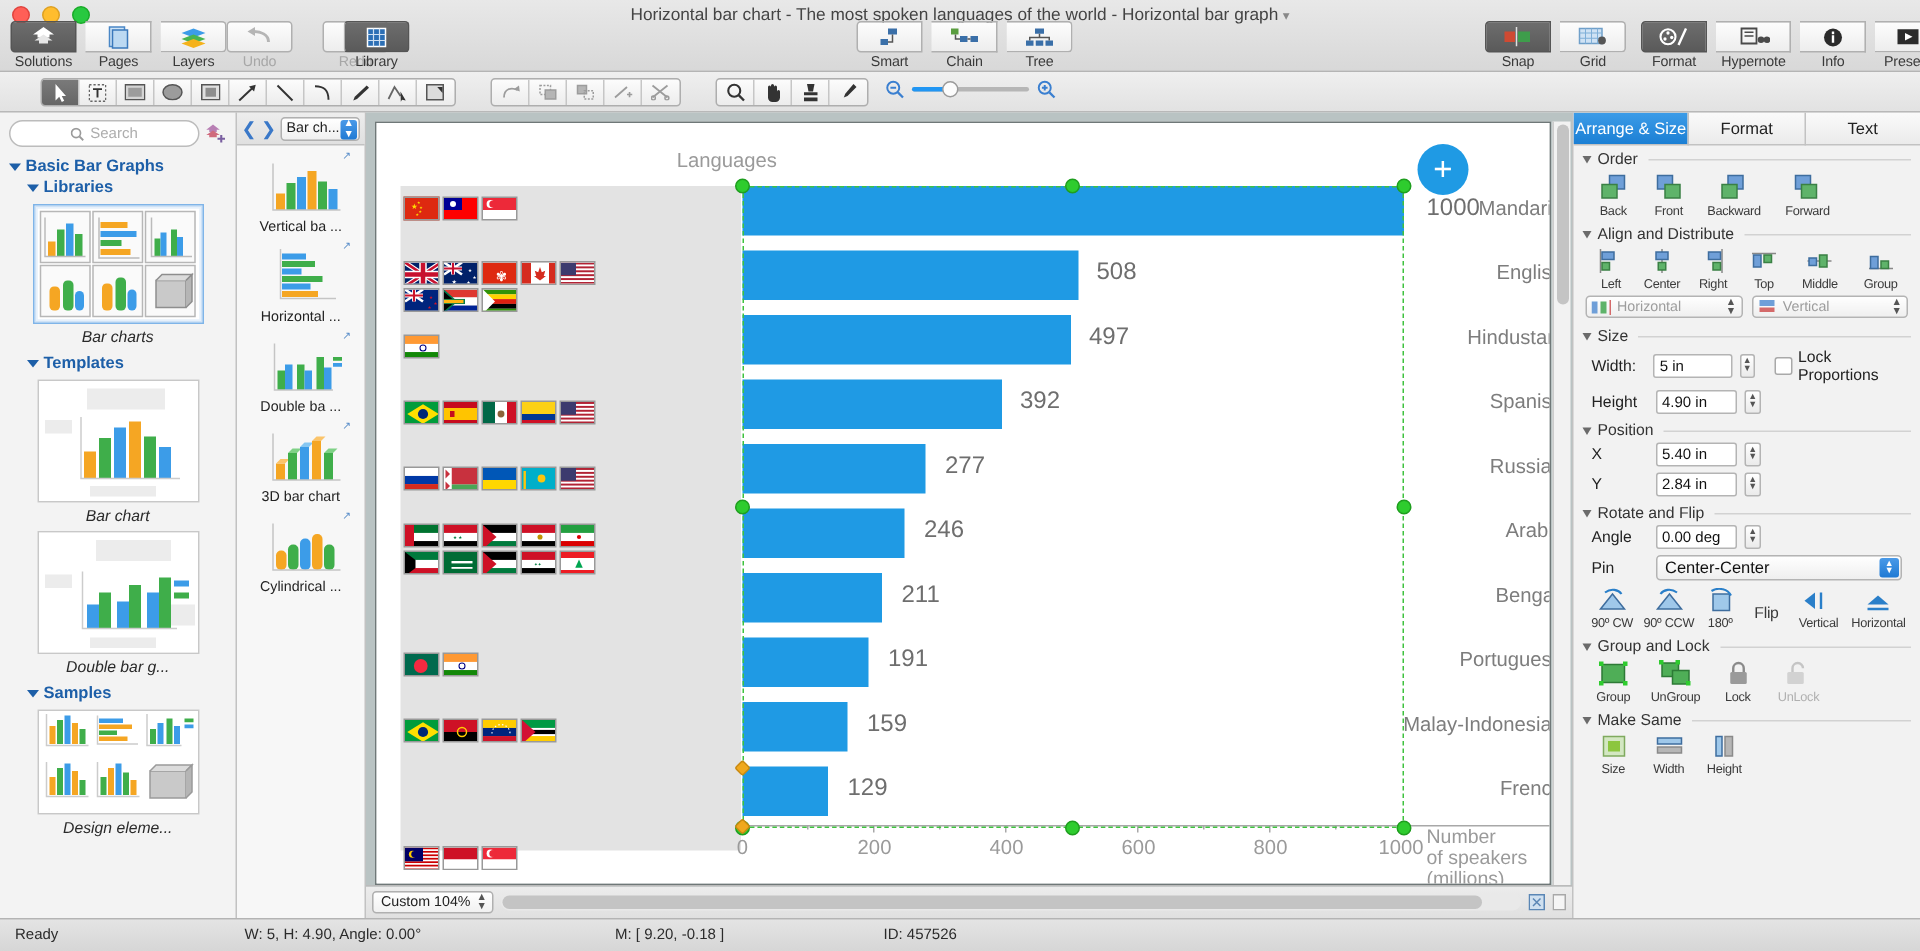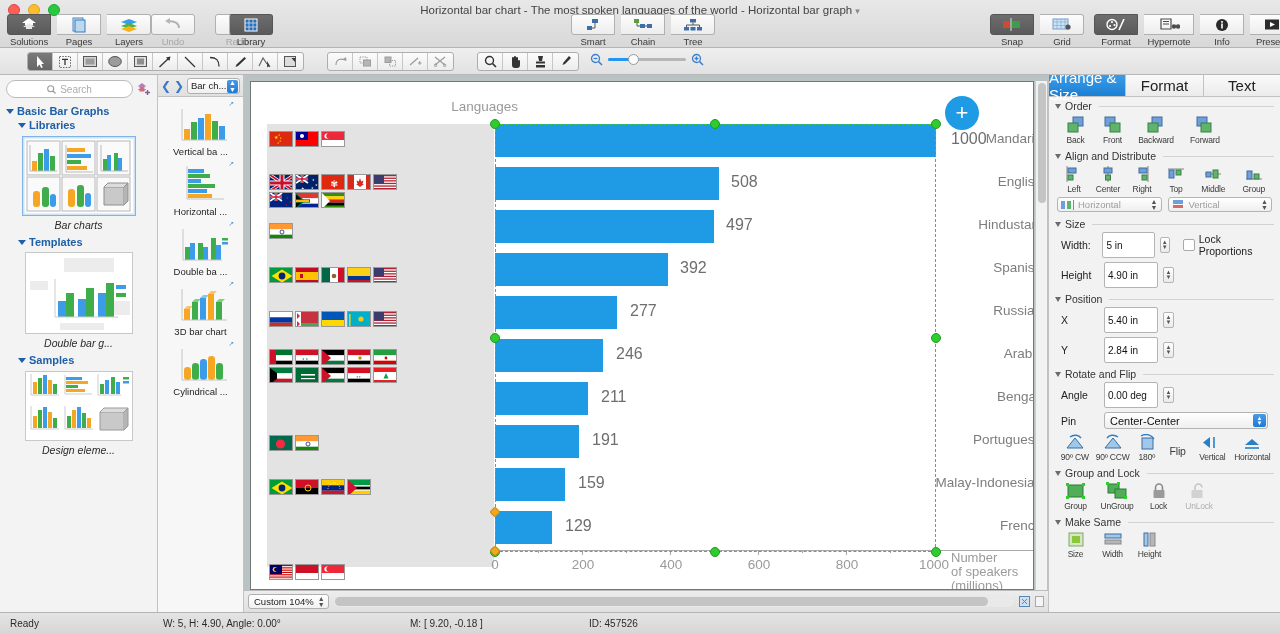--- a/index.html
+++ b/index.html
@@ -152,42 +152,42 @@
              padding:0 14px 0 5px; font-size:9.5px; color:#222; position:relative; }
   .zoomsel .st { position:absolute; right:3px; top:1px; font-size:7px; color:#555; line-height:6px; text-align:center;}
   .hscroll { flex:1; height:11px; background:#e9e9e9; border-radius:6px; position:relative; }
   .hthumb { position:absolute; left:1px; top:1px; width:96%; height:9px; border-radius:5px; background:#c4c4c4;}
 
   
   .inspector { width:232px; flex:0 0 232px; background:#f2f2f2; border-left:1px solid #c2c2c2;
                display:flex; flex-direction:column; overflow:hidden;}
   .insp-tabs { display:flex; height:22px; flex:0 0 22px; }
   .insp-tab { flex:1; display:flex; align-items:center; justify-content:center;
-              font-size:15px; color:#222; background:linear-gradient(#fafafa,#ebebeb);
+              font-size:11px; color:#222; background:linear-gradient(#fafafa,#ebebeb);
               border-right:1px solid #c2c2c2; border-bottom:1px solid #c2c2c2;}
   .insp-tab:last-child { border-right:none; }
   .insp-tab.active { background:linear-gradient(#3c9ce8,#1b7fd4); color:#fff; }
   .sect { padding:3px 6px 0 6px; }
   .secthead { display:flex; align-items:center; gap:4px; font-size:10.5px; color:#333; }
   .secthead .rule { flex:1; height:1px; background:#d2d2d2; margin-left:3px;}
   .tri2 { width:0;height:0;border-left:3.5px solid transparent;border-right:3.5px solid transparent;
           border-top:5px solid #6b6b6b; }
   .iconrow { display:flex; padding:3px 0 2px 2px; }
   .icbtn { width:37px; display:flex; flex-direction:column; align-items:center; gap:1px;}
   .icbtn .lbl { font-size:8.5px; color:#3a3a3a; white-space:nowrap; letter-spacing:-0.2px;}
   .icbtn .lbl.dim { color:#b0b0b0; }
   .ddrow { display:flex; gap:6px; padding:1px 2px 3px 2px;}
   .dd { flex:1; height:15px; border:1px solid #b4b4b4; border-radius:3px;
         background:linear-gradient(#fff,#efefef); display:flex; align-items:center;
         gap:3px; padding-left:3px; font-size:9.5px; color:#9d9d9d; position:relative;}
   .dd .st { position:absolute; right:3px; top:1px; font-size:7px; color:#555; line-height:6px;}
   .frow { display:flex; align-items:center; gap:5px; padding:2px 0 2px 6px;}
   .flbl { font-size:10.5px; color:#222; width:38px;}
   .finput { width:54px; height:16px; border:1px solid #b4b4b4; border-radius:2px; background:#fff;
-            font-size:10px; color:#111; padding:12px 3px; display:flex; align-items:center;}
+            font-size:10px; color:#111; padding:0 3px; display:flex; align-items:center;}
   .stepper { width:11px; height:16px; border:1px solid #b4b4b4; border-radius:2px;
              background:linear-gradient(#fff,#eaeaea); font-size:6px; color:#555;
              display:flex; flex-direction:column; align-items:center; justify-content:center; line-height:5px;}
   .chk { display:flex; align-items:center; gap:4px; font-size:10.5px; color:#222; margin-left:8px;}
   .chkbox { width:12px; height:12px; border:1px solid #a9a9a9; border-radius:2px; background:#fff;}
   .pinsel { flex:1; height:17px; border:1px solid #b4b4b4; border-radius:3px;
             background:linear-gradient(#fff,#efefef); font-size:11px; color:#111;
             display:flex; align-items:center; padding-left:5px; position:relative; margin-right:6px;}
   .pinsel .popbtn { position:absolute; right:1px; top:1px; width:13px; height:13px;
                     background:linear-gradient(#4a9ae8,#1f7ad4); border-radius:2px; color:#fff;
@@ -619,20 +619,41 @@
             </svg>
           </div>
           <div class="thumb-cap">Bar charts</div>
         </div>
 
         <div class="tw-row lvl2" style="margin-top:5px;">
           <span class="tri"></span>
           <span>Templates</span>
         </div>
 
+        <div class="thumbwrap">
+          <div class="thumb">
+            <svg width="106" height="80" viewBox="0 0 106 80">
+              <rect width="106" height="80" fill="#fff"></rect>
+              <rect x="32" y="5" width="52" height="14" fill="#ececec"></rect>
+              <rect x="4" y="26" width="18" height="9" fill="#ececec"></rect>
+              <rect x="25" y="22" width="5" height="38" fill="none"></rect>
+              <g>
+                <rect x="30" y="47" width="8" height="18" fill="#f5a623"></rect>
+                <rect x="40" y="38" width="8" height="27" fill="#3fae4a"></rect>
+                <rect x="50" y="31" width="8" height="34" fill="#3c9ce8"></rect>
+                <rect x="60" y="27" width="8" height="38" fill="#f5a623"></rect>
+                <rect x="70" y="37" width="8" height="28" fill="#3fae4a"></rect>
+                <rect x="80" y="44" width="8" height="21" fill="#3c9ce8"></rect>
+              </g>
+              <path d="M28 24 V65 H94" stroke="#ccc" fill="none"></path>
+              <rect x="34" y="70" width="44" height="7" fill="#ececec"></rect>
+            </svg>
+          </div>
+          <div class="thumb-cap">Bar chart</div>
+        </div>
 
         <div class="thumbwrap" style="margin-top:4px;">
           <div class="thumb">
             <svg width="106" height="80" viewBox="0 0 106 80">
               <rect width="106" height="80" fill="#fff"></rect>
               <rect x="38" y="5" width="50" height="14" fill="#ececec"></rect>
               <rect x="4" y="28" width="18" height="9" fill="#ececec"></rect>
               <g>
                 <rect x="32" y="48" width="8" height="16" fill="#3c9ce8"></rect>
                   <rect x="40" y="40" width="8" height="24" fill="#3fae4a"></rect>

